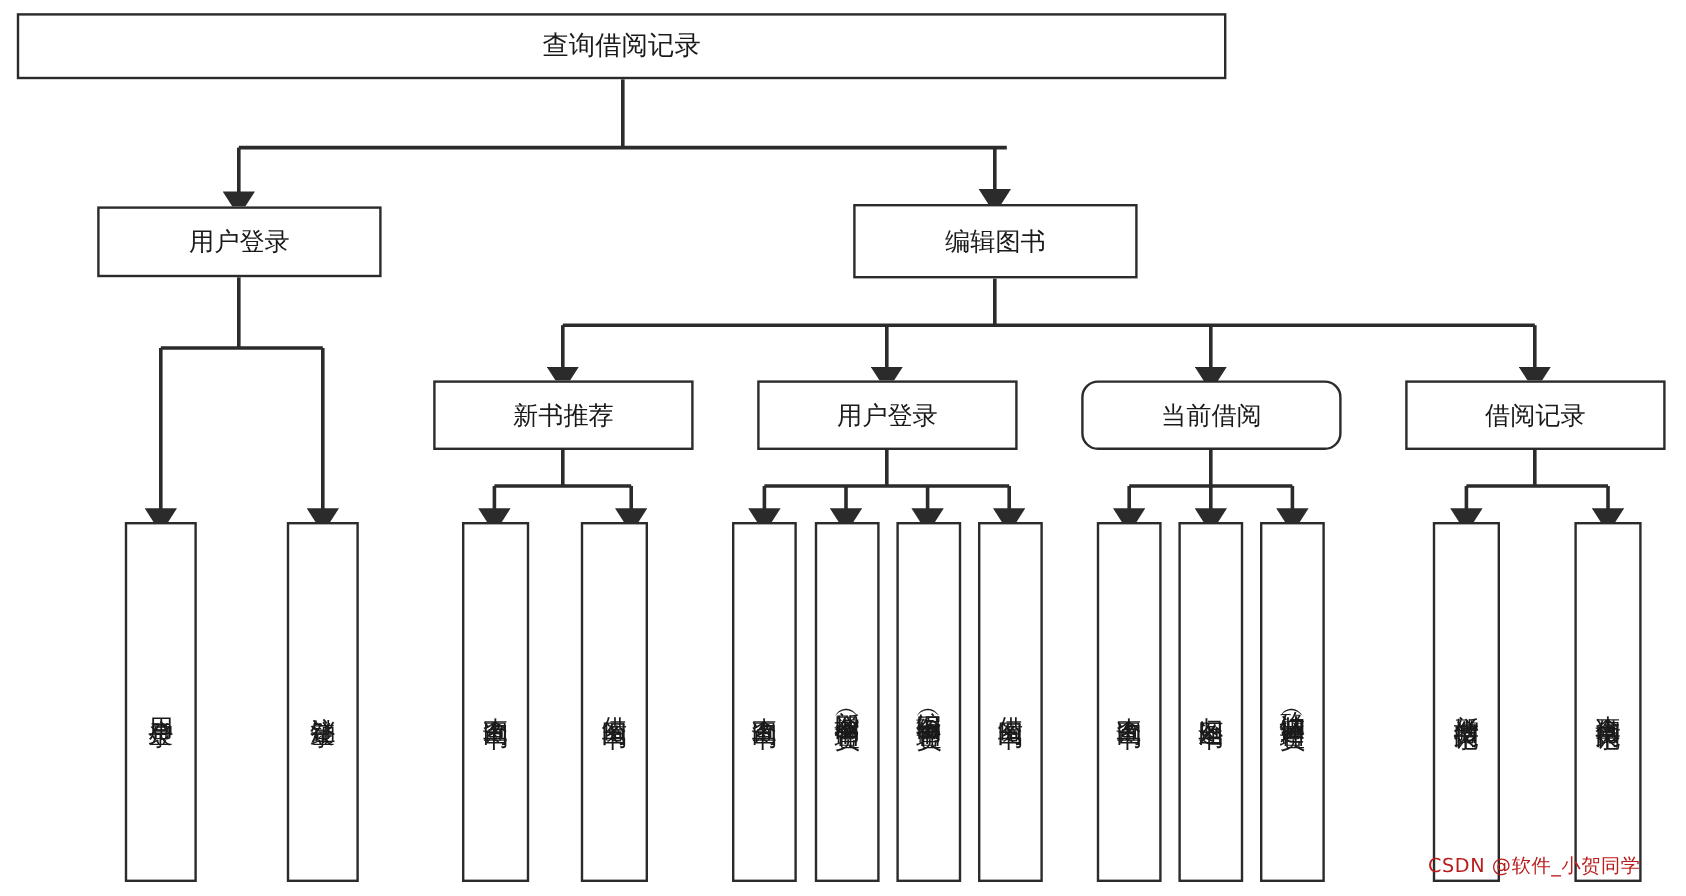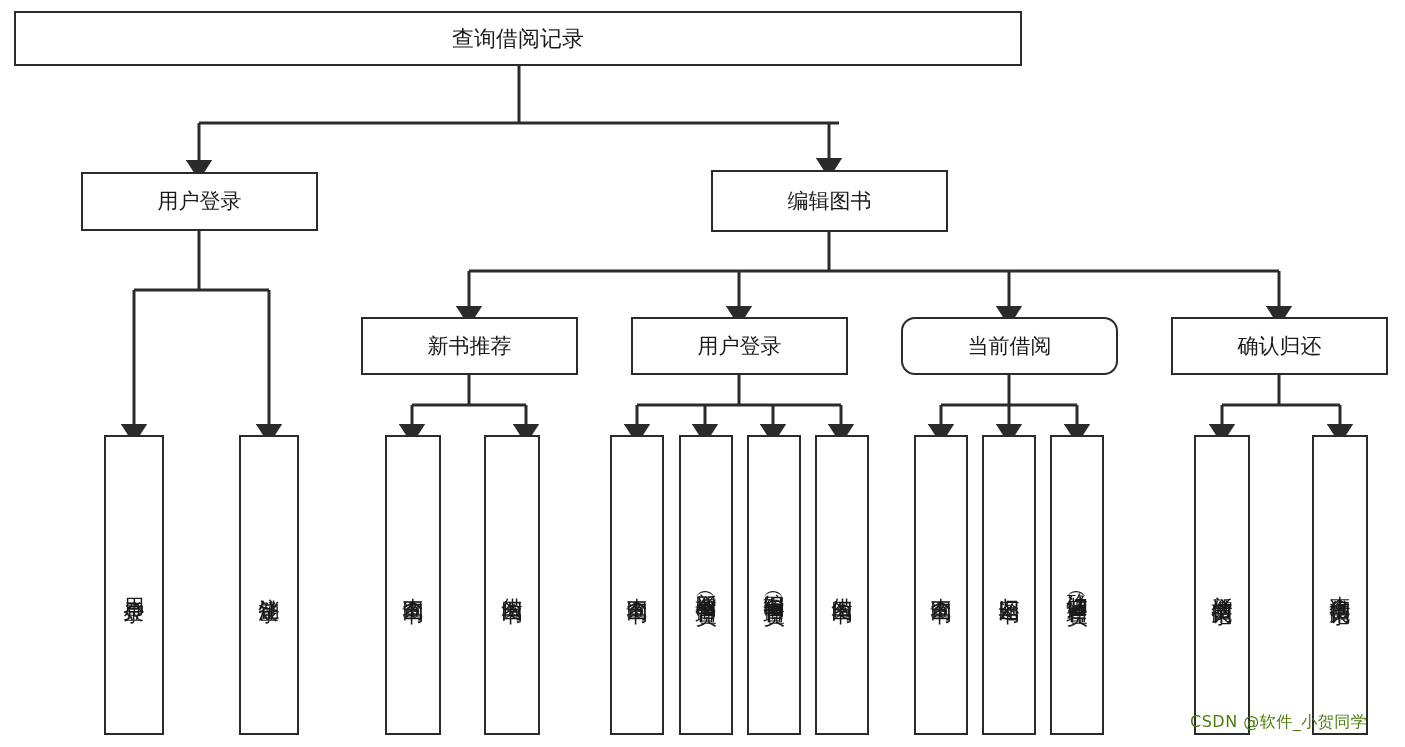--- a/index.html
+++ b/index.html
@@ -39,21 +39,21 @@
     font-size:21px;
     letter-spacing:2px;
     line-height:1.05;
     white-space:normal;
     max-height:288px;
   }
   .watermark{
     position:absolute;
     left:1190px;top:712px;
     font-size:16px;
-    color:#4d7c0f;
+    color:#b91c1c;
     letter-spacing:.5px;
     white-space:nowrap;
     pointer-events:none;
   }
 </style>
 </head>
 <body>
 
 <div id="canvas">
 
@@ -121,21 +121,21 @@
   <div class="node horiz" style="left:361px;top:317px;width:217px;height:58px;">
     <span class="lbl">新书推荐</span>
   </div>
   <div class="node horiz" style="left:631px;top:317px;width:217px;height:58px;">
     <span class="lbl">用户登录</span>
   </div>
   <div class="node horiz" style="left:901px;top:317px;width:217px;height:58px;border-radius:14px;">
     <span class="lbl">当前借阅</span>
   </div>
   <div class="node horiz" style="left:1171px;top:317px;width:217px;height:58px;">
-    <span class="lbl">确认归还</span>
+    <span class="lbl">借阅记录</span>
   </div>
 
   <div class="node leaf" style="left:104px;top:435px;width:60px;height:300px;">
     <span class="lbl">用户登录</span>
   </div>
   <div class="node leaf" style="left:239px;top:435px;width:60px;height:300px;">
     <span class="lbl">注销登录</span>
   </div>
 
   <div class="node leaf" style="left:385px;top:435px;width:56px;height:300px;">

